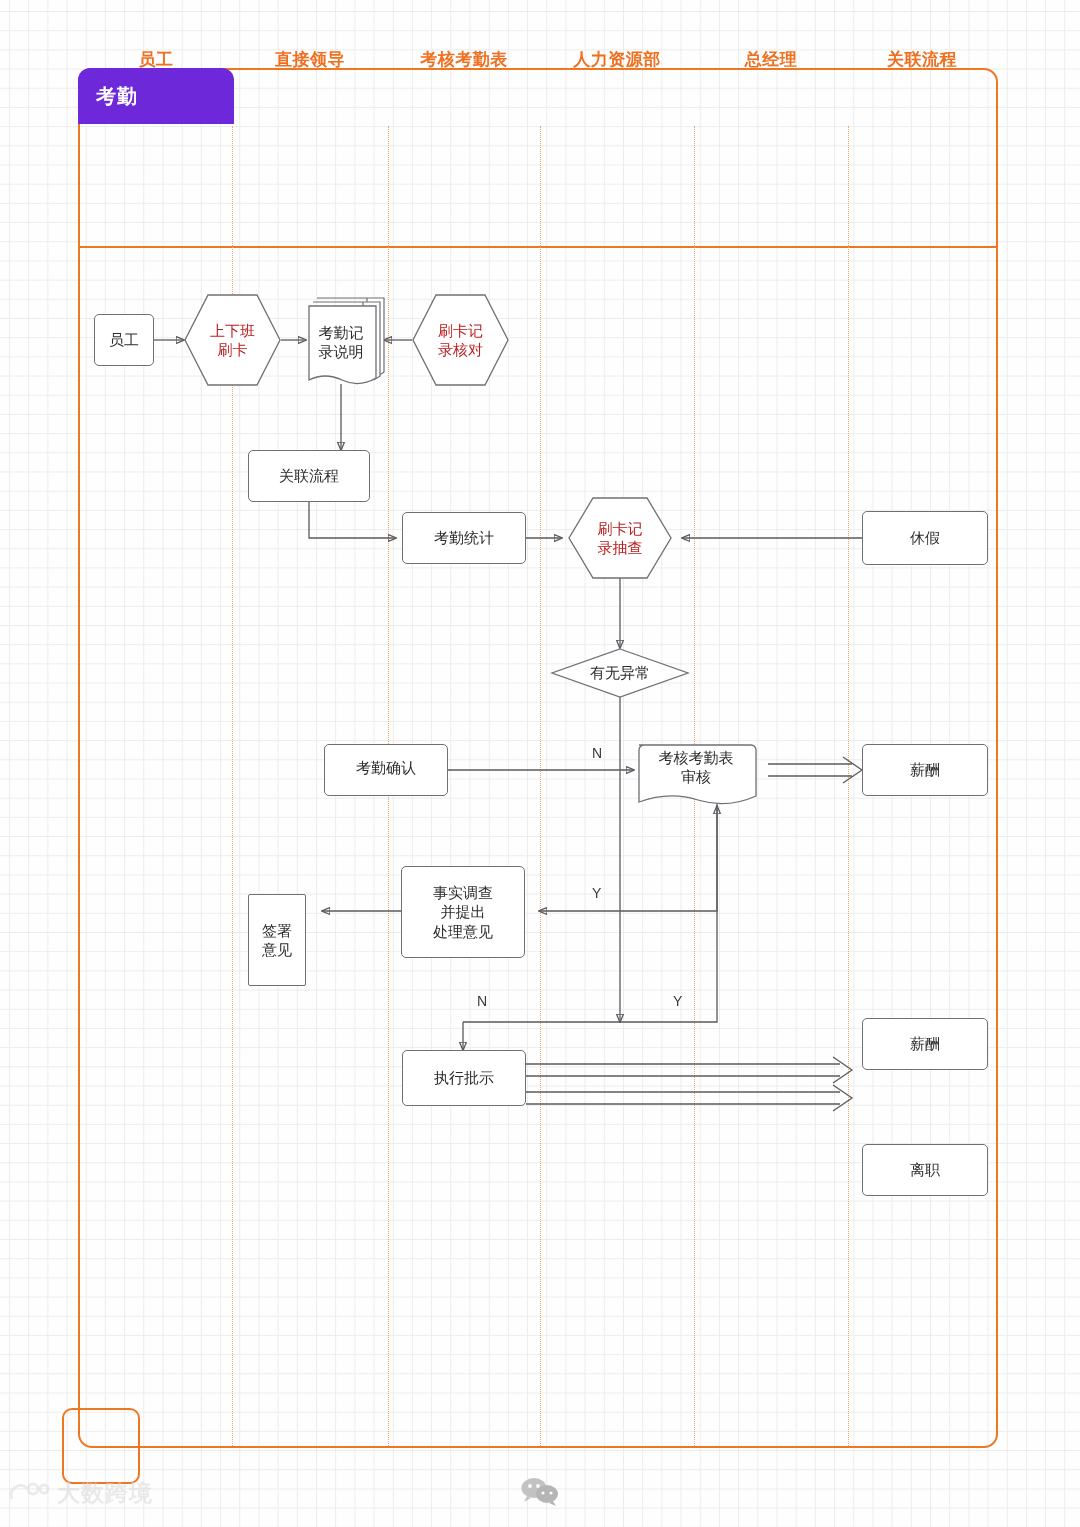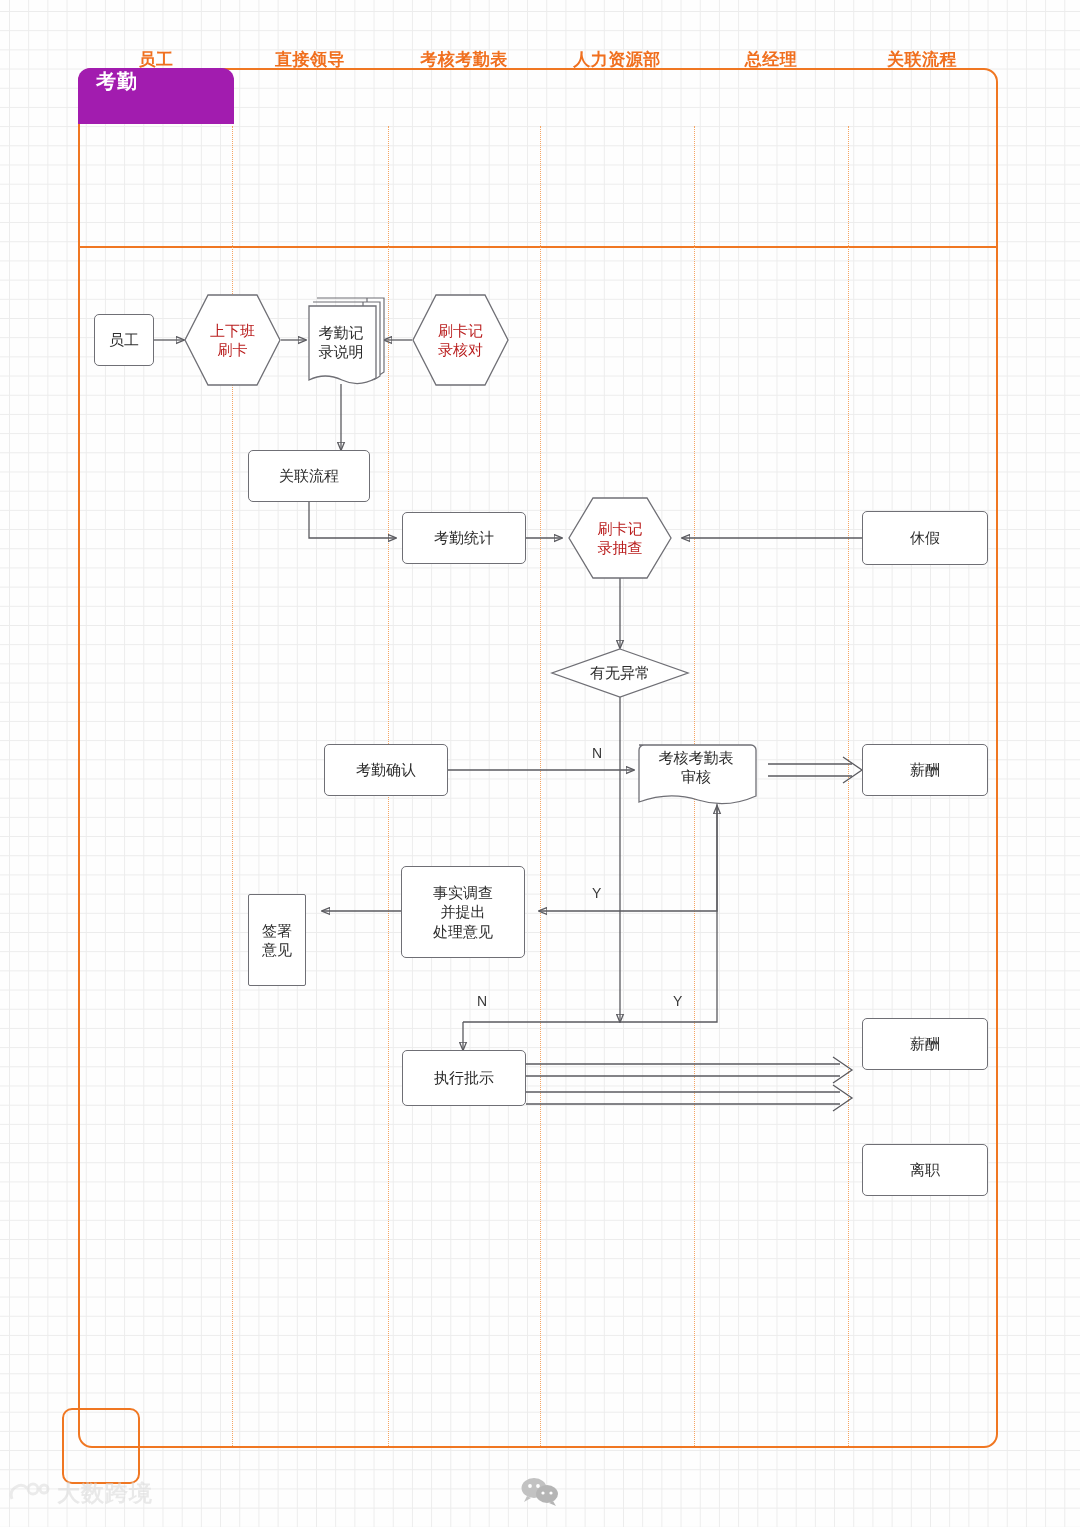--- a/index.html
+++ b/index.html
@@ -35,24 +35,25 @@
     width: 920px; height: 1380px;
     border: 2.5px solid #f07722;
     border-radius: 14px;
     box-sizing: border-box;
     background: transparent;
   }
   #title-tab {
     position: absolute;
     left: 78px; top: 68px;
     width: 156px; height: 56px;
-    background: #a21caf;
+    background: #6d28d9;
     border-radius: 12px 12px 0 0;
     box-sizing: border-box;
     display: flex;
+    align-items: center;
     padding-left: 18px;
   }
   #title-tab .t {
     color: #ffffff;
     font-size: 20px;
     font-weight: bold;
     letter-spacing: 1px;
   }
 
   
@@ -324,21 +325,21 @@
 
 <div class="node rect" style="left:862px; top:511px; width:126px; height:54px;text-align:center;">休假</div>
 
 <div class="dmwrap" style="left:551px; top:648px; width:138px; height:50px;">
   <svg width="138" height="50" viewBox="0 0 138 50">
       <polygon points="69,1 137,25 69,49 1,25" fill="#ffffff" stroke="#6f6f75" stroke-width="1.3"></polygon>
     </svg>
   <span class="lbl">有无异常</span>
 </div>
 
-<div class="node rect" style="left:324px; top:744px; width:124px; height:52px;">考勤确认</div>
+<div class="node rect" style="left:324px; top:744px; width:124px; height:52px;font-family:Liberation Mono, monospace;">考勤确认</div>
 
 <div class="docwrap" style="left:634px; top:740px; width:124px; height:62px;">
   <svg width="126" height="68" viewBox="0 0 126 68">
     <path d="M5,5 h112 a5,5 0 0 1 5,5 v46 q-29,13 -58,4 q-29,-9 -59,2 v-52 a5,5 0 0 1 5,-5 Z" fill="#ffffff" stroke="#6f6f75" stroke-width="1.3"></path>
   </svg>
   <span class="lbl" style="top:-4px;">考核考勤表
 审核</span>
 </div>
 
 <div class="node rect" style="left:862px; top:744px; width:126px; height:52px;">薪酬</div>

